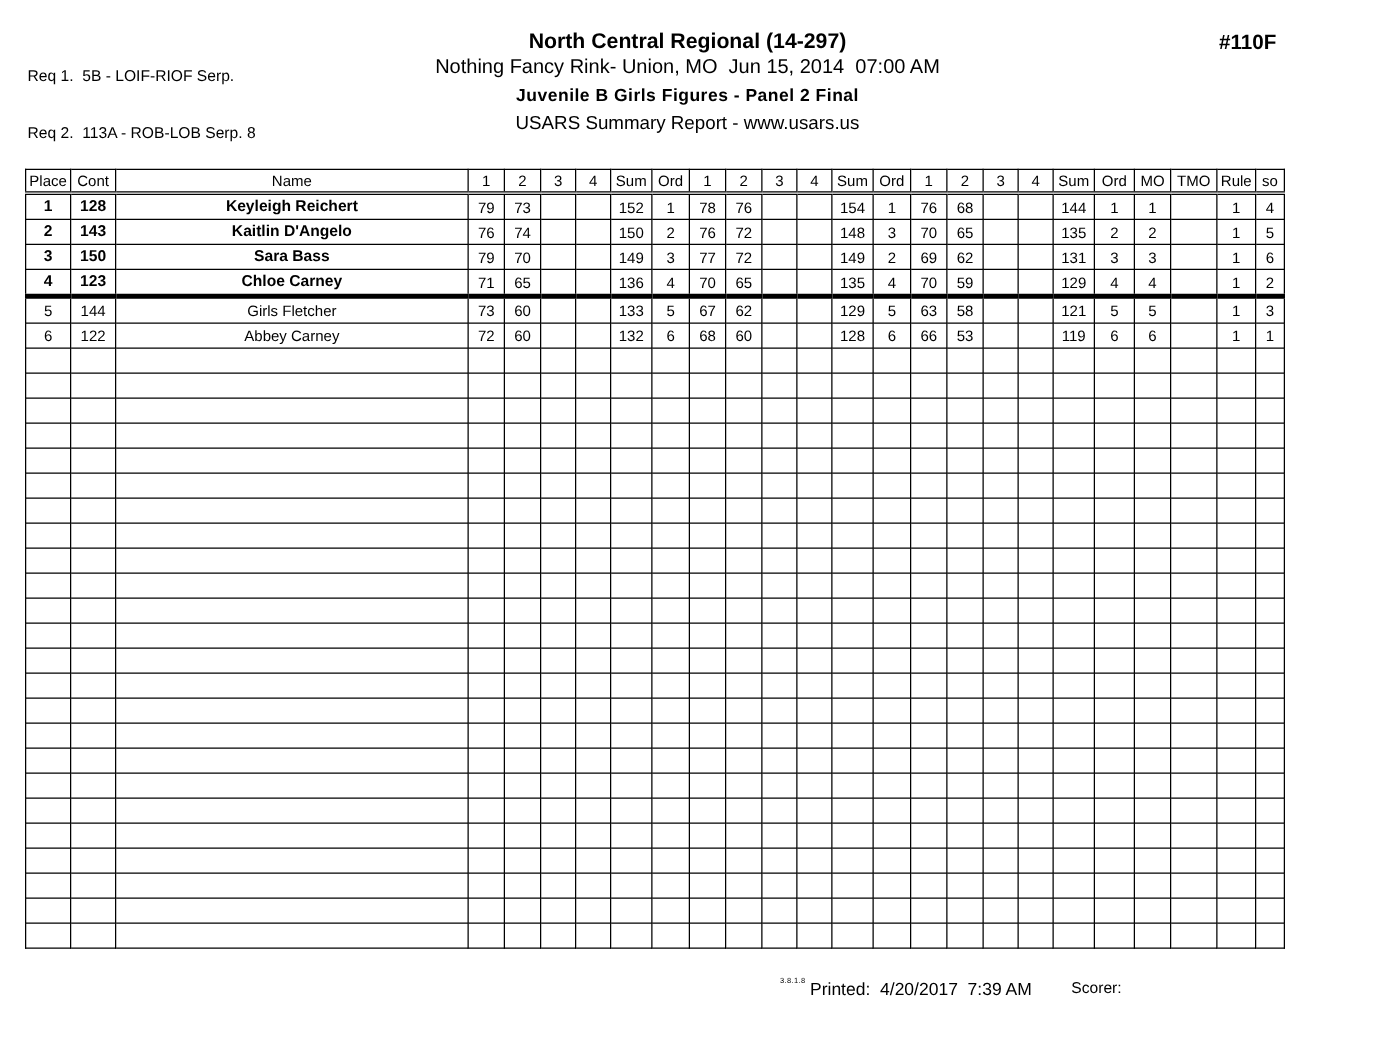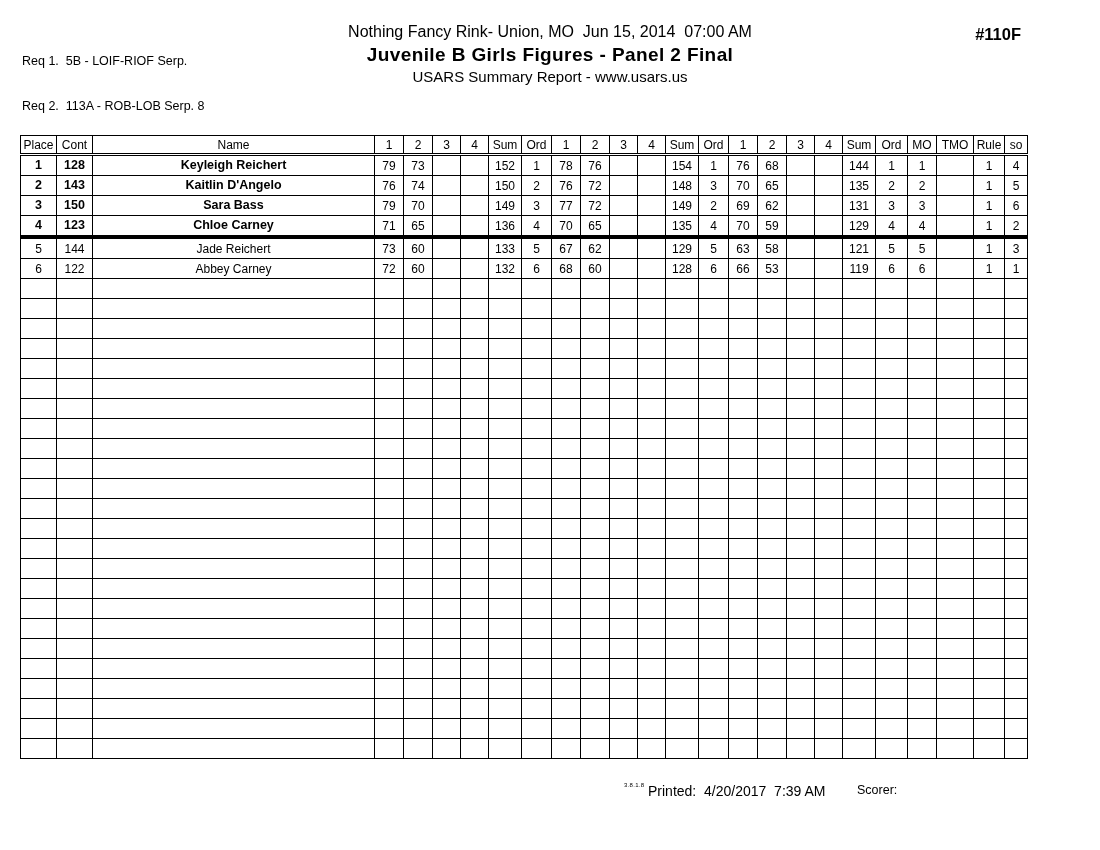--- a/index.html
+++ b/index.html
@@ -2,21 +2,21 @@
 <html><head>
 <meta charset="utf-8">
 <style>
   html,body{margin:0;padding:0;background:#fff;}
   .page{position:relative;width:1100px;height:850px;background:#fff;overflow:hidden;
         font-family:"Liberation Sans", sans-serif;color:#000;}
   .req-block{position:absolute;left:22px;top:24px;font-size:12.5px;line-height:15px;white-space:pre;}
   .title-block{position:absolute;left:0;top:22px;width:1100px;text-align:center;}
   .t1{font-size:17px;font-weight:bold;line-height:22px;white-space:pre;}
   .t2{font-size:16px;line-height:20px;white-space:pre;}
-  .t3{font-size:19px;font-weight:bold;line-height:25px;letter-spacing:0.4px;white-space:pre;}
+  .t3{font-size:14px;font-weight:bold;line-height:25px;letter-spacing:0.4px;white-space:pre;}
   .t4{font-size:15px;line-height:19px;white-space:pre;}
   .event-number{position:absolute;top:25px;right:79px;font-size:16.5px;font-weight:bold;}
 
   table.results{position:absolute;left:20px;top:135px;border-collapse:collapse;table-layout:fixed;}
   table.results td,table.results th{border:1px solid #000;padding:0;height:19px;
       font-size:12px;font-weight:normal;text-align:center;vertical-align:middle;
       white-space:nowrap;overflow:hidden;line-height:1;}
   tr.judges-row td{height:20px;}
   td.nb{border:none;}
   td.judgebox{text-align:left;padding-left:7px;white-space:pre;font-size:12px;}
@@ -36,20 +36,21 @@
 <body>
 
 <div class="page">
 
   <div class="req-block">
     <div>Req 1.  5B - LOIF-RIOF Serp.</div>
     <div>Req 2.  113A - ROB-LOB Serp. 8</div>
   </div>
 
   <div class="title-block">
+    <div class="t1">North Central Regional (14-297)</div>
     <div class="t2">Nothing Fancy Rink- Union, MO  Jun 15, 2014  07:00 AM</div>
     <div class="t3">Juvenile B Girls Figures - Panel 2 Final</div>
     <div class="t4">USARS Summary Report - www.usars.us</div>
   </div>
 
   <div class="event-number">#110F</div>
 
   <table class="results">
     <colgroup>
       <col style="width:36px">
@@ -212,21 +213,21 @@
           <td>129</td>
           <td class="ord">4</td>
           <td>4</td>
           <td></td>
           <td>1</td>
           <td>2</td>
         </tr>
         <tr>
           <td class="pl">5</td>
           <td class="ct">144</td>
-          <td class="nm">Jade Reichert</td>
+          <td class="nm">Girls Fletcher</td>
           <td>73</td>
           <td>60</td>
           <td></td>
           <td></td>
           <td>133</td>
           <td class="ord">5</td>
           <td>67</td>
           <td>62</td>
           <td></td>
           <td></td>

